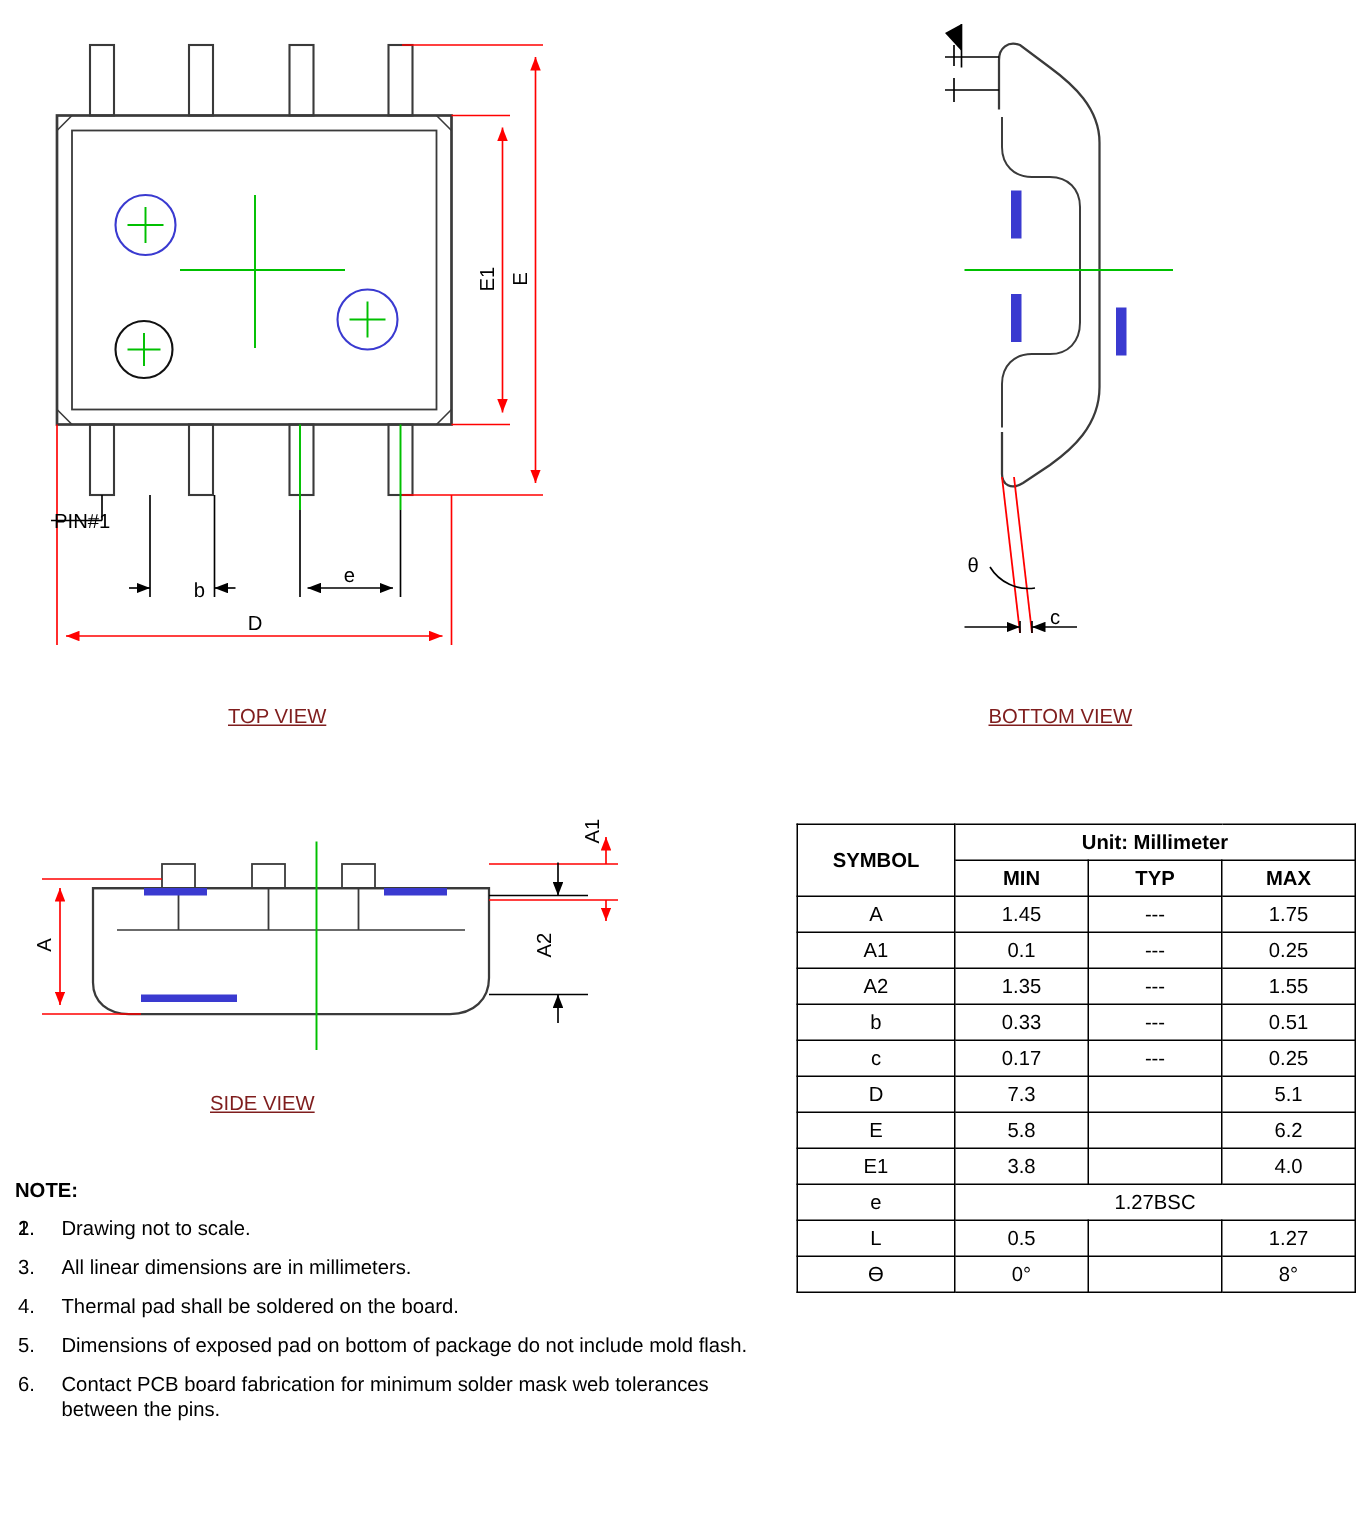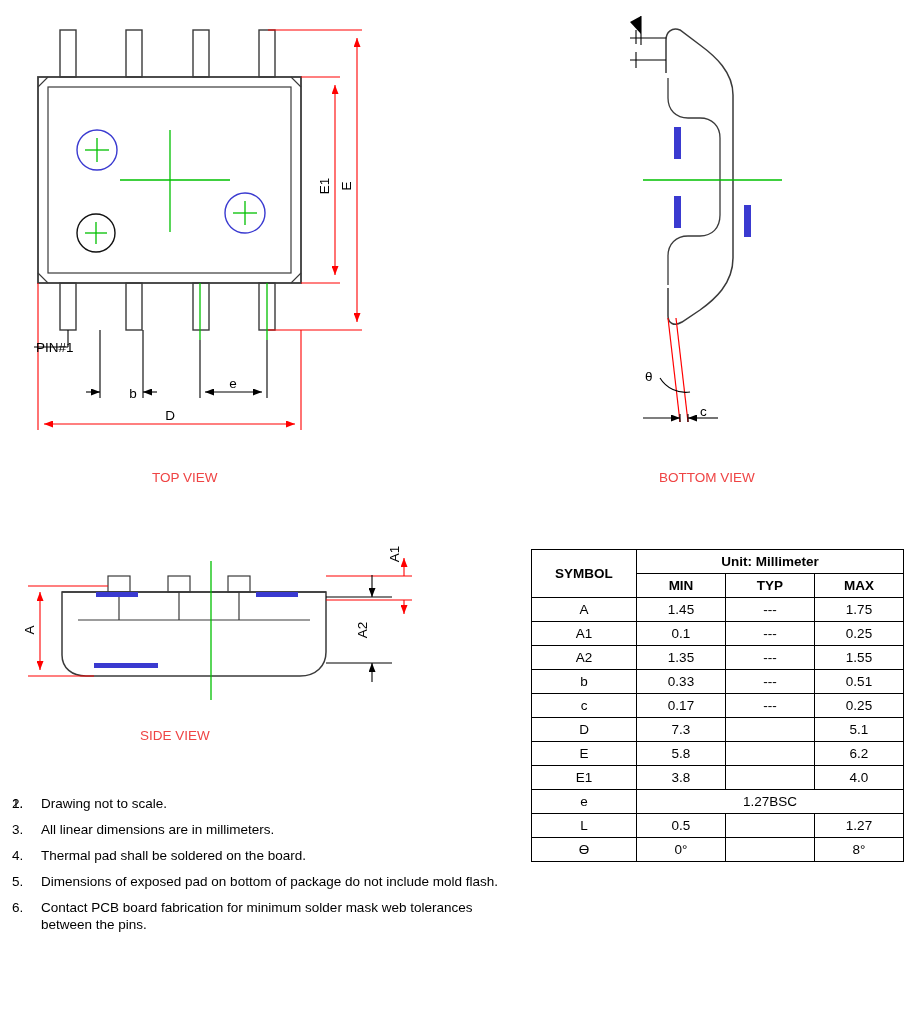--- a/index.html
+++ b/index.html
@@ -23,22 +23,23 @@
   }
   svg.drawing {
     position: absolute;
     left: 0; top: 0;
     width: 911px;
     height: 1026px;
   }
   .viewlabel {
     position: absolute;
     font-size: 13.5px;
-    color: #ef4444;
+    color: #7f1d1d;
     white-space: nowrap;
+    text-decoration: underline;
   }
   
   .dimtable {
     position: absolute;
     left: 531px;
     top: 549px;
     border-collapse: collapse;
     font-size: 13.5px;
     border-radius: 32px;
   }
@@ -368,20 +369,21 @@
         <tr>
           <td class="sym">ϴ</td>
           <td class="val">0°</td>
           <td class="val"></td>
           <td class="val">8°</td>
         </tr>
       </tbody>
   </table>
 
   <div class="notes">
+    <div class="title">NOTE:</div>
     <ol id="notes-list">
         <li><span class="num">1.</span></li>
         <li><span class="num">2.</span><span>Drawing not to scale.</span></li>
         <li><span class="num">3.</span><span>All linear dimensions are in millimeters.</span></li>
         <li><span class="num">4.</span><span>Thermal pad shall be soldered on the board.</span></li>
         <li><span class="num">5.</span><span>Dimensions of exposed pad on bottom of package do not include mold flash.</span></li>
         <li><span class="num">6.</span><span>Contact PCB board fabrication for minimum solder mask web tolerances between the pins.</span></li>
       </ol>
   </div>
 

